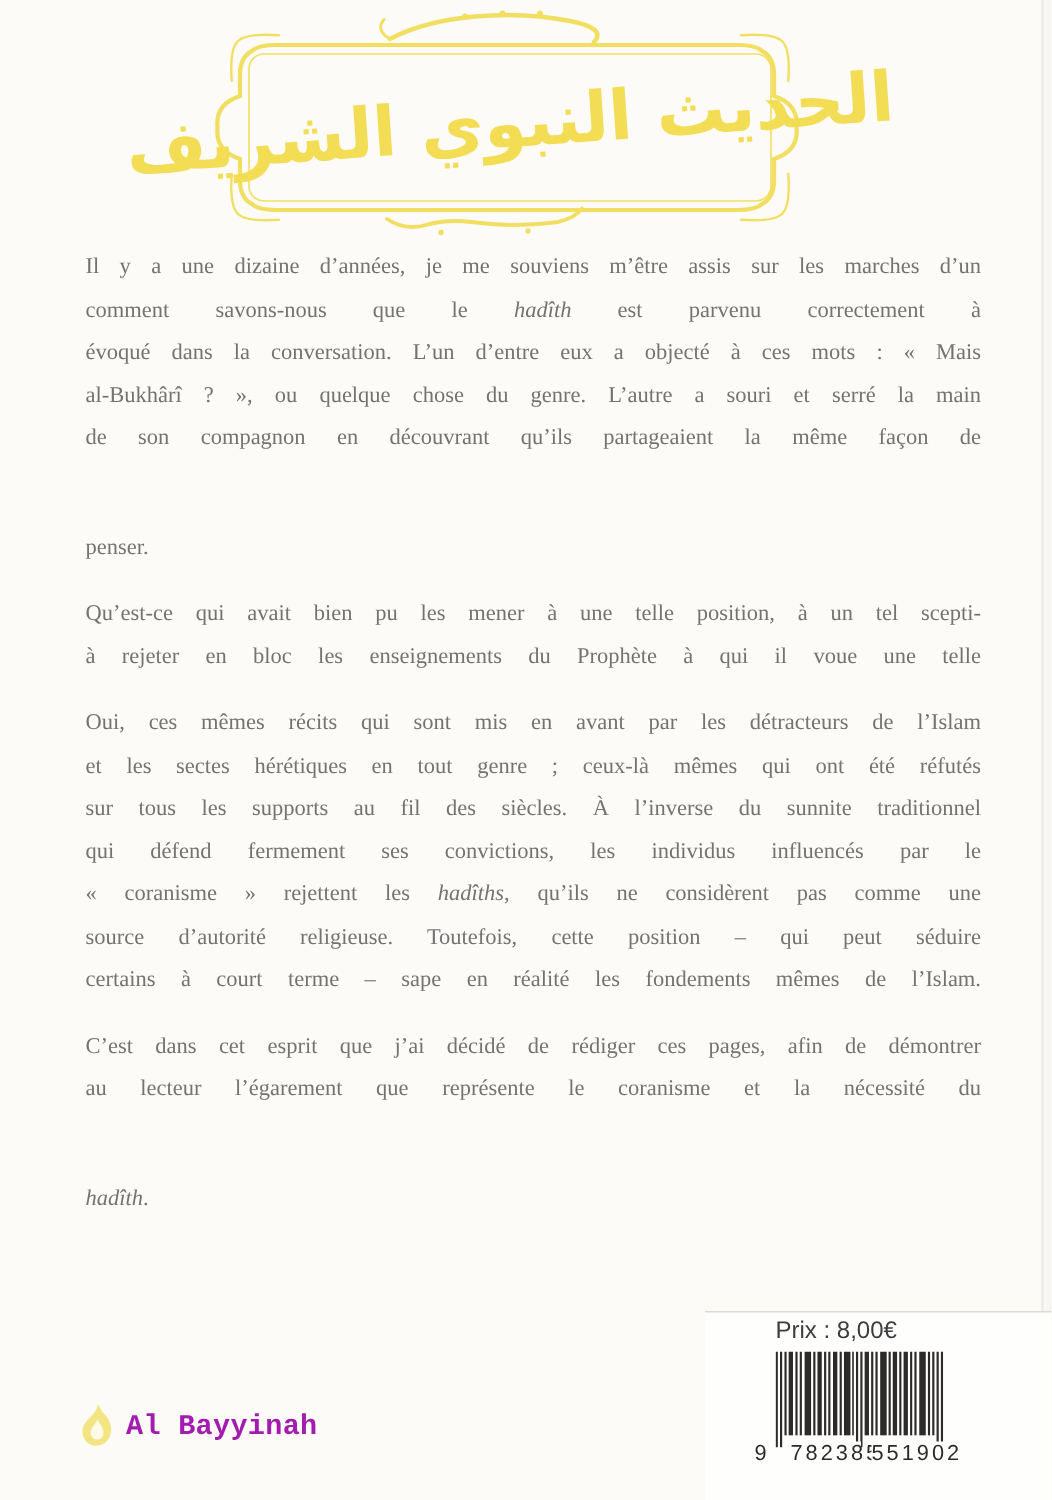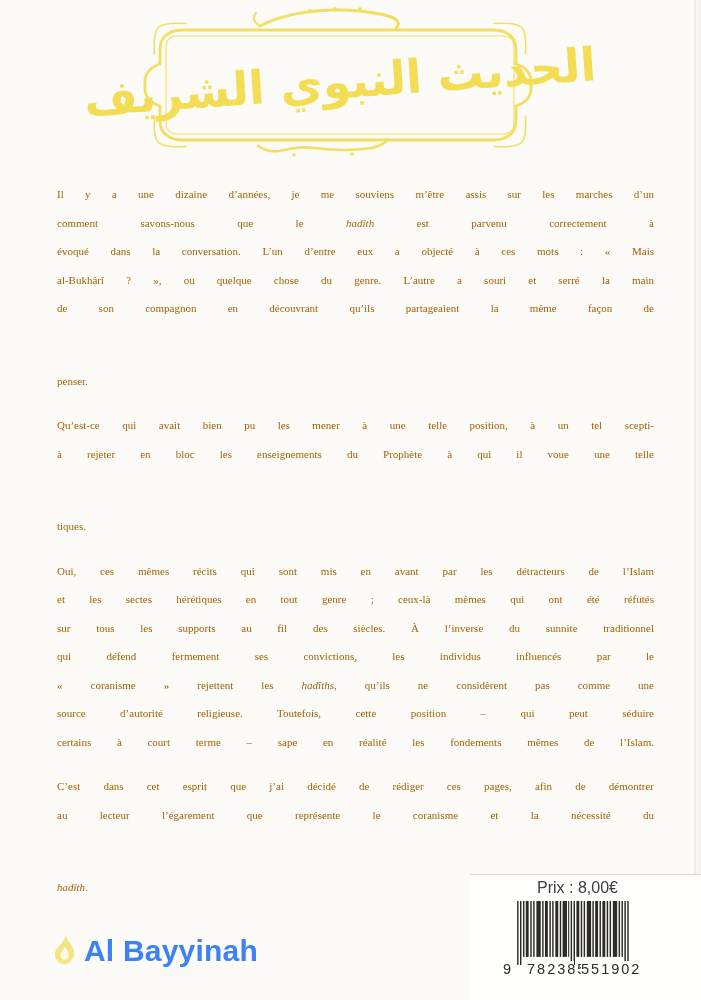--- a/index.html
+++ b/index.html
@@ -25,54 +25,54 @@
     font-weight:bold;
     font-size:46px;
     color:#f2dd55;
     transform:rotate(-4deg);
     letter-spacing:-1px;
     white-space:nowrap;
   }
 
   
   .body-text{
-    position:absolute;left:57px;top:180px;width:597px;
-    font-size:11px;line-height:28.5px;color:#a16207;
+    position:absolute;left:57px;top:164px;width:597px;
+    font-size:15px;line-height:28.5px;color:#737373;
   }
   .para{margin:0 0 16px 0;}
   .line{text-align:justify;text-align-last:justify;}
   .line.short{text-align-last:left;margin-top:44px;}
   .it{font-style:italic;}
 
   
   .sticker{
     position:absolute;left:470px;top:874px;width:231px;height:126px;
     background:#fefefc;border-top:1px solid #dcd9d3;
   }
   .price{
     position:absolute;left:47px;top:4px;
     font-family:"Liberation Sans", sans-serif;
-    font-size:16px;color:#3c3c41;margin-left:20px;
+    font-size:16px;color:#3c3c41;
   }
   .barcode{position:absolute;left:47px;top:26px;width:112px;height:76px;}
   .barcode svg{position:absolute;left:0;top:0;}
   .bc-digit{
     position:absolute;font-family:"Liberation Sans", sans-serif;
     font-size:14.5px;color:#2c2b29;bottom:0;
   }
   .bc-lead{left:-14px;}
   .bc-g1{left:10px;width:47px;text-align:center;letter-spacing:2px;background:#fefefc;}
   .bc-g2{left:64px;width:50px;text-align:center;letter-spacing:2px;background:#fefefc;}
 
   
   .publisher{position:absolute;left:53px;top:934px;display:flex;align-items:center;}
   .flame{width:25px;height:34px;margin-right:6px;}
   .publisher-name{
-    font-family:Liberation Sans, sans-serif;
-    font-weight:bold;font-size:30px;color:#3b82f6;letter-spacing:0.2px;
+    font-family:Liberation Mono, monospace;
+    font-weight:bold;font-size:19px;color:#a21caf;letter-spacing:0.2px;
   }
 </style>
 </head>
 <body>
 
 <div class="photo-edge-wash"></div>
 <div class="photo-edge-right"></div>
 
 <div class="ornament-wrap">
   <svg width="404" height="156" viewBox="0 0 404 156">
@@ -116,21 +116,20 @@
       <div class="line"><span>Il y a une dizaine d’années, je me souviens m’être assis sur les marches d’un</span></div>
       <div class="line"><span>comment savons-nous que le </span><span class="it">hadîth</span><span> est parvenu correctement à</span></div>
       <div class="line"><span>évoqué dans la conversation. L’un d’entre eux a objecté à ces mots : « Mais</span></div>
       <div class="line"><span>al-Bukhârî ? », ou quelque chose du genre. L’autre a souri et serré la main</span></div>
       <div class="line"><span>de son compagnon en découvrant qu’ils partageaient la même façon de</span></div>
       <div class="line short"><span>penser.</span></div>
     </div>
     <div class="para">
       <div class="line"><span>Qu’est-ce qui avait bien pu les mener à une telle position, à un tel scepti-</span></div>
       <div class="line"><span>à rejeter en bloc les enseignements du Prophète à qui il voue une telle</span></div>
-      <div class="line short"><span>tiques.</span></div>
     </div>
     <div class="para">
       <div class="line"><span>Oui, ces mêmes récits qui sont mis en avant par les détracteurs de l’Islam</span></div>
       <div class="line"><span>et les sectes hérétiques en tout genre ; ceux-là mêmes qui ont été réfutés</span></div>
       <div class="line"><span>sur tous les supports au fil des siècles. À l’inverse du sunnite traditionnel</span></div>
       <div class="line"><span>qui défend fermement ses convictions, les individus influencés par le</span></div>
       <div class="line"><span>« coranisme » rejettent les </span><span class="it">hadîths</span><span>, qu’ils ne considèrent pas comme une</span></div>
       <div class="line"><span>source d’autorité religieuse. Toutefois, cette position – qui peut séduire</span></div>
       <div class="line"><span>certains à court terme – sape en réalité les fondements mêmes de l’Islam.</span></div>
     </div>

